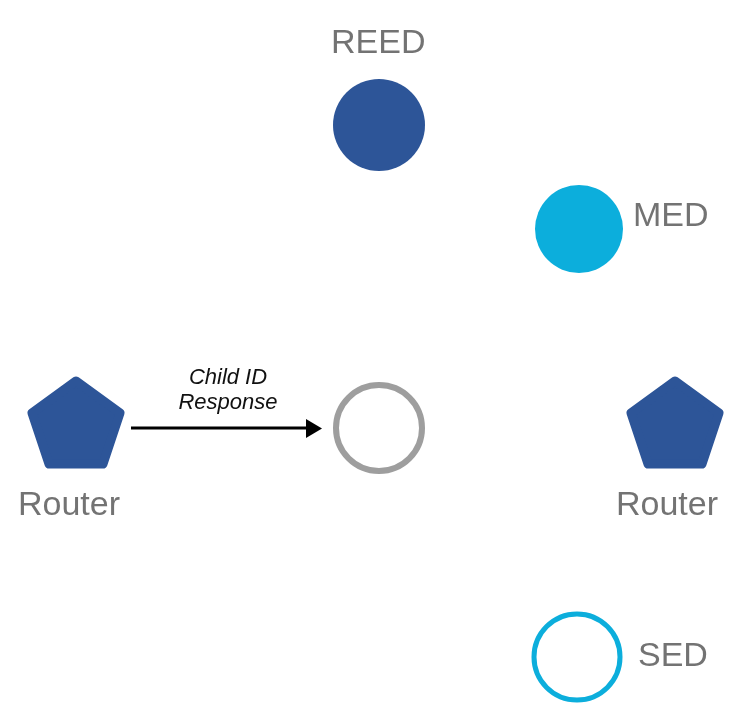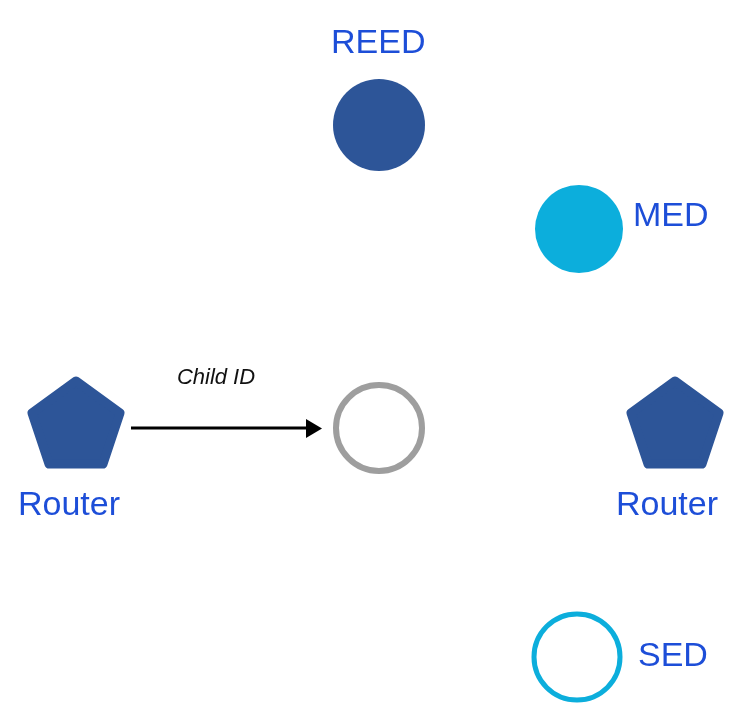--- a/index.html
+++ b/index.html
@@ -20,41 +20,41 @@
     left: 0;
     top: 0;
     width: 752px;
     height: 720px;
   }
   .node-label {
     position: absolute;
     font-family: "Liberation Sans", sans-serif;
     font-size: 34px;
     line-height: 34px;
-    color: #1d4ed8;
+    color: #737373;
     white-space: nowrap;
     letter-spacing: 0px;
   }
   .edge-label {
     position: absolute;
     font-family: "Liberation Sans", sans-serif;
     font-style: italic;
     font-size: 22px;
     line-height: 25px;
     color: #111111;
     text-align: center;
     white-space: nowrap;
   }
   
   #label-reed   { left: 331px; top: 24px; }
   #label-med    { left: 633px; top: 197px; }
   #label-router-left  { left: 18px;  top: 486px; }
   #label-router-right { left: 616px; top: 486px; }
   #label-sed    { left: 638px; top: 637px; text-align: right; }
-  #label-child-id-response { left: 136px; top: 364px; width: 160px; }
+  #label-child-id-response { left: 148px; top: 364px; width: 160px; }
 </style>
 </head>
 <body>
 
 <svg id="canvas" viewBox="0 0 752 720" xmlns="http://www.w3.org/2000/svg">
 
   <circle cx="379" cy="125" r="46" fill="#2D5598"></circle>
 
   <circle cx="579" cy="229" r="44" fill="#0CAEDC"></circle>
 
@@ -75,13 +75,14 @@
 <div class="node-label" id="label-med">MED</div>
 
 <div class="node-label" id="label-router-left">Router</div>
 
 <div class="node-label" id="label-router-right">Router</div>
 
 <div class="node-label" id="label-sed">SED</div>
 
 <div class="edge-label" id="label-child-id-response">
   <div>Child ID</div>
+  <div>Response</div>
 </div>
 
 </body></html>

